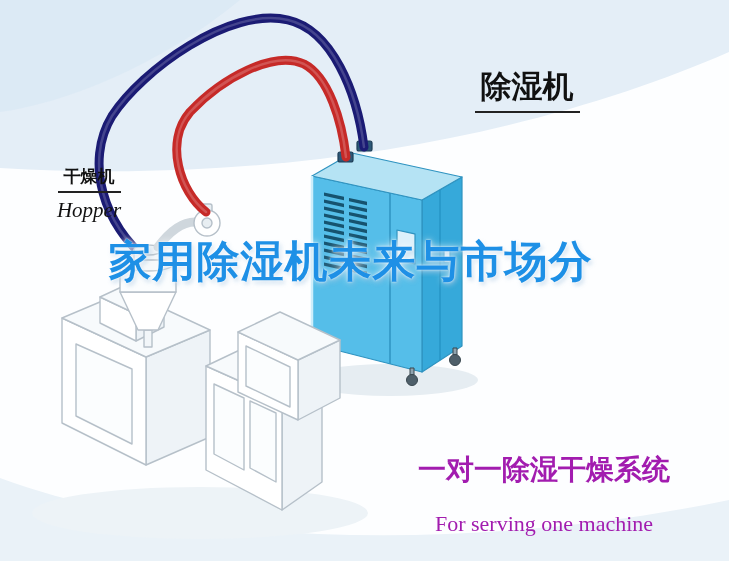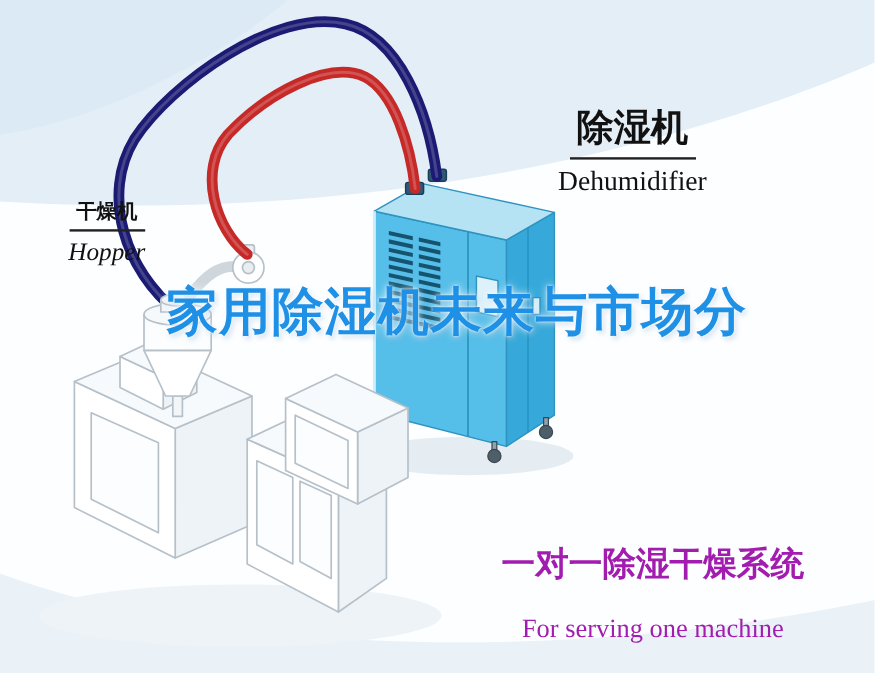--- a/index.html
+++ b/index.html
@@ -9,27 +9,27 @@
 
   .label { position:absolute; text-align:center; color:#111; }
   .label .cn { font-weight:700; display:inline-block; }
   .u { border-bottom:2px solid #222; padding:0 6px 3px; }
   .serif { font-family:"Liberation Serif", serif; }
 
   .dryer-label { left:28px; top:165px; width:122px; }
   .dryer-label .cn { font-size:17px; }
   .dryer-label .en { font-size:21px; margin-top:5px;font-style:italic; }
 
-  .dehu-label { left:436px; top:86px; width:182px; }
+  .dehu-label { left:436px; top:66px; width:182px; }
   .dehu-label .cn { font-size:31px; }
   .dehu-label .en { font-size:23px; margin-top:5px; }
 
-  .title { position:absolute; left:56px; top:237px; width:649px; text-align:center;
+  .title { position:absolute; left:26px; top:237px; width:649px; text-align:center;
            color:#1e90e6; font-weight:700; line-height:1.12;
-           text-shadow: 0 0 2px rgba(255,255,255,.95), 0 0 7px rgba(255,255,255,.85), 2px 3px 4px rgba(110,160,205,.35); font-family: Liberation Serif, serif; }
+           text-shadow: 0 0 2px rgba(255,255,255,.95), 0 0 7px rgba(255,255,255,.85), 2px 3px 4px rgba(110,160,205,.35); }
   .title .line1 { font-size:43px; letter-spacing:1px; }
   .title .line2 { font-size:42px; }
 
   .caption { position:absolute; left:386px; top:451px; width:316px; text-align:center; color:#a21caf; }
   .caption .cn { font-size:28px; font-weight:700; }
   .caption .en { font-size:22px; margin-top:22px; }
 </style>
 </head>
 <body>
 
@@ -141,21 +141,20 @@
     </g>
   </svg>
 
   <div class="label dryer-label">
     <div><span class="cn u">干燥机</span></div>
     <div class="en serif">Hopper</div>
   </div>
 
   <div class="label dehu-label">
     <div><span class="cn u">除湿机</span></div>
-    <div class="en serif">Dehumidifier</div>
   </div>
 
   <div class="title">
     <div class="line1">家用除湿机未来与市场分</div>
   </div>
 
   <div class="caption">
     <div class="cn">一对一除湿干燥系统</div>
     <div class="en serif">For serving one machine</div>
   </div>

